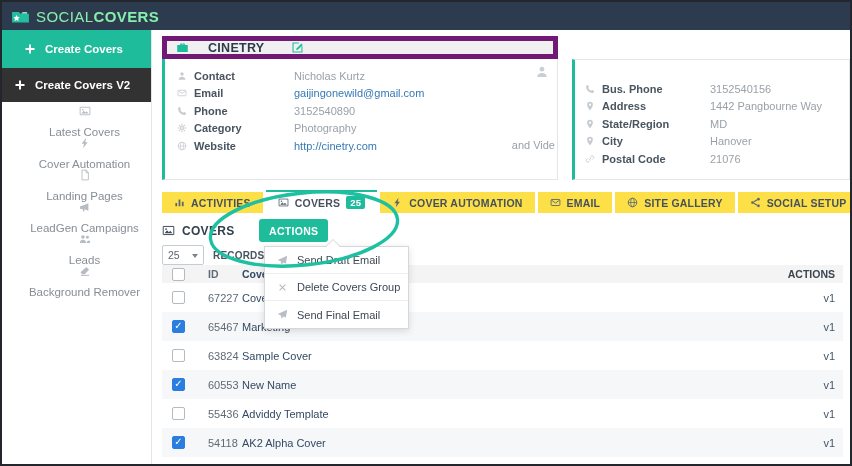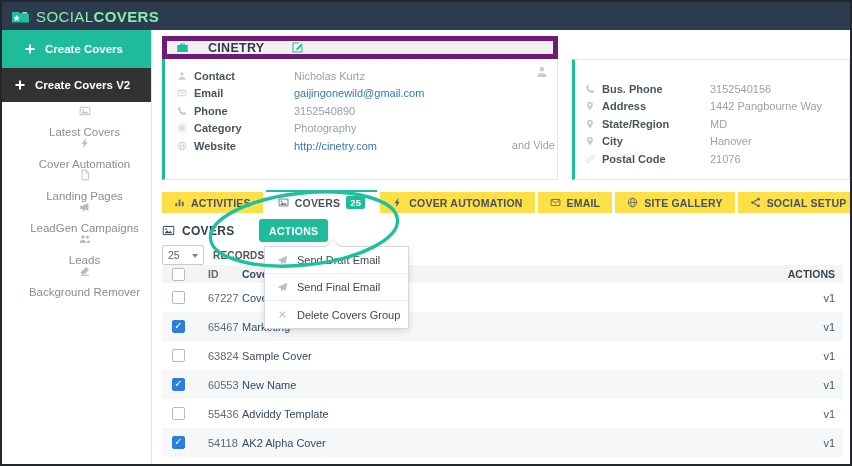--- a/index.html
+++ b/index.html
@@ -477,29 +477,29 @@
 
       <div class="dropdown">
         <div class="menu-item">
           <svg class="ic">
               <use href="#i-plane"></use>
             </svg>
           <span>Send Draft Email</span>
         </div>
         <div class="menu-item">
           <svg class="ic">
+              <use href="#i-x"></use>
+            </svg>
+          <span>Delete Covers Group</span>
+        </div>
+        <div class="menu-item">
+          <svg class="ic">
               <use href="#i-plane"></use>
             </svg>
           <span>Send Final Email</span>
-        </div>
-        <div class="menu-item">
-          <svg class="ic">
-              <use href="#i-x"></use>
-            </svg>
-          <span>Delete Covers Group</span>
         </div>
       </div>
 
       <svg class="annotation" viewBox="0 0 230 100">
         <ellipse cx="110" cy="49" rx="94" ry="36" transform="rotate(-6 110 49)" fill="none" stroke="#1ec0a2" stroke-width="3.4" stroke-linecap="round"></ellipse>
       </svg>
 
     </main>
   </div>
 </div>

